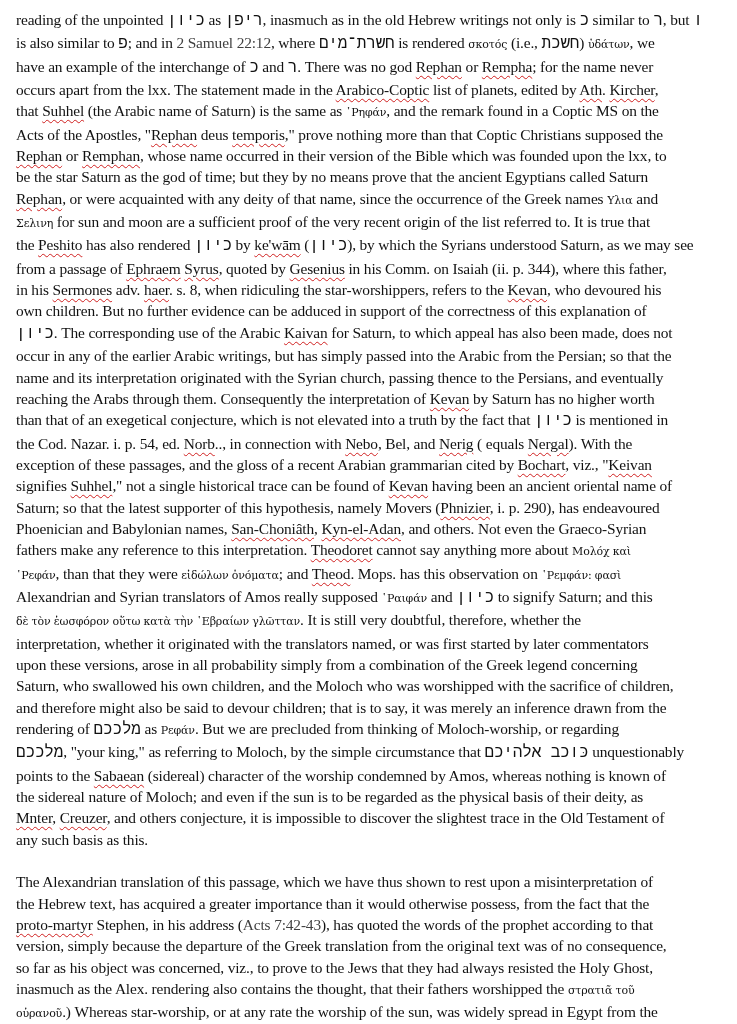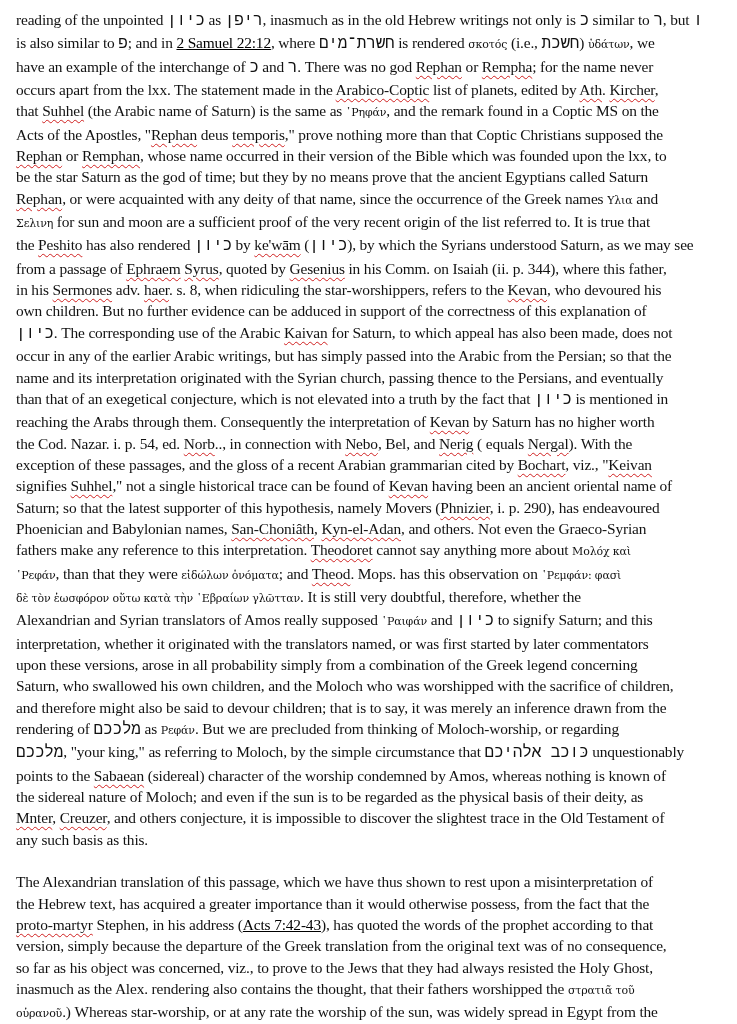--- a/index.html
+++ b/index.html
@@ -43,22 +43,21 @@
     .seg-greek {
       font-family: "DejaVu Serif", serif;
       font-size: 11px;
     }
     .seg-spell {
       text-decoration: underline wavy #d02020;
       text-decoration-thickness: 1px;
       text-underline-offset: 3px;
     }
     .seg-link {
-      color: #000000;
-      text-decoration: underline;
+      color: #404040;
       cursor: pointer;
     }
   </style>
 </head>
 <body>
 
 <div class="page" id="page">
     <div class="para">
       <span class="line"><span class="seg-text">reading of the unpointed </span><span class="seg-heb" dir="rtl">כיון</span><span class="seg-text"> as </span><span class="seg-heb" dir="rtl">ריפן</span><span class="seg-text">, inasmuch as in the old Hebrew writings not only is </span><span class="seg-heb" dir="rtl">כ</span><span class="seg-text"> similar to </span><span class="seg-heb" dir="rtl">ר</span><span class="seg-text">, but </span><span class="seg-heb" dir="rtl">ו</span></span>
       <span class="line"><span class="seg-text">is also similar to </span><span class="seg-heb" dir="rtl">פ</span><span class="seg-text">; and in </span><span class="seg-link">2 Samuel 22:12</span><span class="seg-text">, where </span><span class="seg-heb" dir="rtl">חשרת־מים</span><span class="seg-text"> is rendered </span><span class="seg-greek">σκοτός</span><span class="seg-text"> (i.e., </span><span class="seg-heb" dir="rtl">חשכת</span><span class="seg-text">) </span><span class="seg-greek">ὑδάτων</span><span class="seg-text">, we</span></span>
@@ -70,31 +69,31 @@
       <span class="line"><span class="seg-text">be the star Saturn as the god of time; but they by no means prove that the ancient Egyptians called Saturn</span></span>
       <span class="line"><span class="seg-spell">Rephan</span><span class="seg-text">, or were acquainted with any deity of that name, since the occurrence of the Greek names </span><span class="seg-greek">Υλια</span><span class="seg-text"> and</span></span>
       <span class="line"><span class="seg-greek">Σελινη</span><span class="seg-text"> for sun and moon are a sufficient proof of the very recent origin of the list referred to. It is true that</span></span>
       <span class="line"><span class="seg-text">the </span><span class="seg-spell">Peshito</span><span class="seg-text"> has also rendered </span><span class="seg-heb" dir="rtl">כיון</span><span class="seg-text"> by </span><span class="seg-spell">ke'wām</span><span class="seg-text"> (</span><span class="seg-heb" dir="rtl">כיון</span><span class="seg-text">), by which the Syrians understood Saturn, as we may see</span></span>
       <span class="line"><span class="seg-text">from a passage of </span><span class="seg-spell">Ephraem</span><span class="seg-text"> </span><span class="seg-spell">Syrus</span><span class="seg-text">, quoted by </span><span class="seg-spell">Gesenius</span><span class="seg-text"> in his Comm. on Isaiah (ii. p. 344), where this father,</span></span>
       <span class="line"><span class="seg-text">in his </span><span class="seg-spell">Sermones</span><span class="seg-text"> adv. </span><span class="seg-spell">haer</span><span class="seg-text">. s. 8, when ridiculing the star-worshippers, refers to the </span><span class="seg-spell">Kevan</span><span class="seg-text">, who devoured his</span></span>
       <span class="line"><span class="seg-text">own children. But no further evidence can be adduced in support of the correctness of this explanation of</span></span>
       <span class="line"><span class="seg-heb" dir="rtl">כיון</span><span class="seg-text">. The corresponding use of the Arabic </span><span class="seg-spell">Kaivan</span><span class="seg-text"> for Saturn, to which appeal has also been made, does not</span></span>
       <span class="line"><span class="seg-text">occur in any of the earlier Arabic writings, but has simply passed into the Arabic from the Persian; so that the</span></span>
       <span class="line"><span class="seg-text">name and its interpretation originated with the Syrian church, passing thence to the Persians, and eventually</span></span>
+      <span class="line"><span class="seg-text">reaching the Arabs through them. Consequently the interpretation of </span><span class="seg-spell">Kevan</span><span class="seg-text"> by Saturn has no higher worth</span></span>
       <span class="line"><span class="seg-text">than that of an exegetical conjecture, which is not elevated into a truth by the fact that </span><span class="seg-heb" dir="rtl">כיון</span><span class="seg-text"> is mentioned in</span></span>
-      <span class="line"><span class="seg-text">reaching the Arabs through them. Consequently the interpretation of </span><span class="seg-spell">Kevan</span><span class="seg-text"> by Saturn has no higher worth</span></span>
       <span class="line"><span class="seg-text">the Cod. Nazar. i. p. 54, ed. </span><span class="seg-spell">Norb</span><span class="seg-text">.., in connection with </span><span class="seg-spell">Nebo</span><span class="seg-text">, Bel, and </span><span class="seg-spell">Nerig</span><span class="seg-text"> ( equals </span><span class="seg-spell">Nergal</span><span class="seg-text">). With the</span></span>
       <span class="line"><span class="seg-text">exception of these passages, and the gloss of a recent Arabian grammarian cited by </span><span class="seg-spell">Bochart</span><span class="seg-text">, viz., "</span><span class="seg-spell">Keivan</span></span>
       <span class="line"><span class="seg-text">signifies </span><span class="seg-spell">Suhhel</span><span class="seg-text">," not a single historical trace can be found of </span><span class="seg-spell">Kevan</span><span class="seg-text"> having been an ancient oriental name of</span></span>
       <span class="line"><span class="seg-text">Saturn; so that the latest supporter of this hypothesis, namely Movers (</span><span class="seg-spell">Phnizier</span><span class="seg-text">, i. p. 290), has endeavoured</span></span>
       <span class="line"><span class="seg-text">Phoenician and Babylonian names, </span><span class="seg-spell">San-Choniâth</span><span class="seg-text">, </span><span class="seg-spell">Kyn-el-Adan</span><span class="seg-text">, and others. Not even the Graeco-Syrian</span></span>
       <span class="line"><span class="seg-text">fathers make any reference to this interpretation. </span><span class="seg-spell">Theodoret</span><span class="seg-text"> cannot say anything more about </span><span class="seg-greek">Μολόχ καὶ</span></span>
       <span class="line"><span class="seg-greek">῾Ρεφάν</span><span class="seg-text">, than that they were </span><span class="seg-greek">εἰδώλων ὀνόματα</span><span class="seg-text">; and </span><span class="seg-spell">Theod</span><span class="seg-text">. Mops. has this observation on </span><span class="seg-greek">῾Ρεμφάν: φασὶ</span></span>
+      <span class="line"><span class="seg-text">Alexandrian and Syrian translators of Amos really supposed </span><span class="seg-greek">῾Ραιφάν</span><span class="seg-text"> and </span><span class="seg-heb" dir="rtl">כיון</span><span class="seg-text"> to signify Saturn; and this</span></span>
       <span class="line"><span class="seg-greek">δὲ τὸν ἑωσφόρον οὕτω κατὰ τὴν ῾Εβραίων γλῶτταν</span><span class="seg-text">. It is still very doubtful, therefore, whether the</span></span>
-      <span class="line"><span class="seg-text">Alexandrian and Syrian translators of Amos really supposed </span><span class="seg-greek">῾Ραιφάν</span><span class="seg-text"> and </span><span class="seg-heb" dir="rtl">כיון</span><span class="seg-text"> to signify Saturn; and this</span></span>
       <span class="line"><span class="seg-text">interpretation, whether it originated with the translators named, or was first started by later commentators</span></span>
       <span class="line"><span class="seg-text">upon these versions, arose in all probability simply from a combination of the Greek legend concerning</span></span>
       <span class="line"><span class="seg-text">Saturn, who swallowed his own children, and the Moloch who was worshipped with the sacrifice of children,</span></span>
       <span class="line"><span class="seg-text">and therefore might also be said to devour children; that is to say, it was merely an inference drawn from the</span></span>
       <span class="line"><span class="seg-text">rendering of </span><span class="seg-heb" dir="rtl">מלככם</span><span class="seg-text"> as </span><span class="seg-greek">Ρεφάν</span><span class="seg-text">. But we are precluded from thinking of Moloch-worship, or regarding</span></span>
       <span class="line"><span class="seg-heb" dir="rtl">מלככם</span><span class="seg-text">, "your king," as referring to Moloch, by the simple circumstance that </span><span class="seg-heb" dir="rtl">כּוכב אלהיכם</span><span class="seg-text"> unquestionably</span></span>
       <span class="line"><span class="seg-text">points to the </span><span class="seg-spell">Sabaean</span><span class="seg-text"> (sidereal) character of the worship condemned by Amos, whereas nothing is known of</span></span>
       <span class="line"><span class="seg-text">the sidereal nature of Moloch; and even if the sun is to be regarded as the physical basis of their deity, as</span></span>
       <span class="line"><span class="seg-spell">Mnter</span><span class="seg-text">, </span><span class="seg-spell">Creuzer</span><span class="seg-text">, and others conjecture, it is impossible to discover the slightest trace in the Old Testament of</span></span>
       <span class="line"><span class="seg-text">any such basis as this.</span></span>

